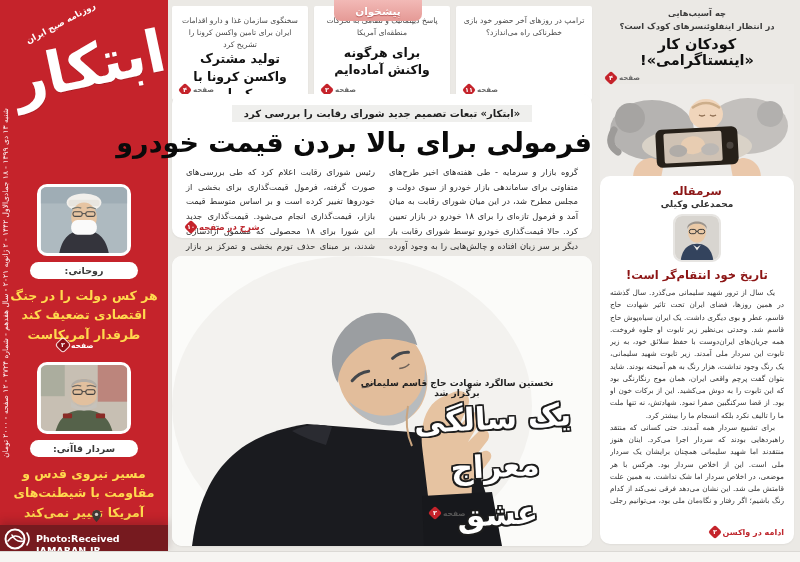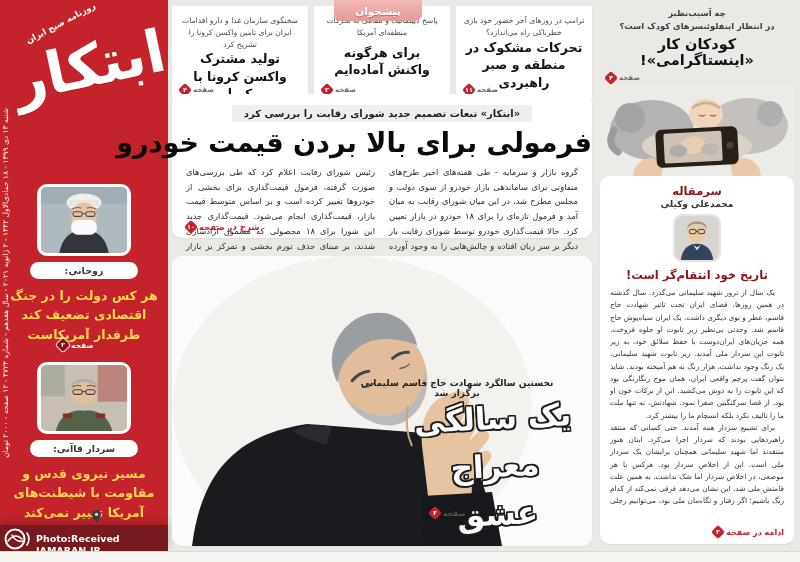--- a/index.html
+++ b/index.html
@@ -199,21 +199,20 @@
   </div>
 </div>
 
 <div class="pishkhan-mark">
   <span>پیشخوان</span>
 </div>
 
 <div class="strip">
   <div class="strip-box">
     <div class="strip-kicker">ترامپ در روزهای آخر حضور خود بازی خطرناکی راه می‌اندازد؟</div>
-    <div class="strip-headline">تحرکات مشکوک در منطقه و صبر راهبردی</div>
     <div class="box-pagerow">
       <span>صفحه</span>
       <span class="badge">
           <b>۱۱</b>
         </span>
     </div>
   </div>
   <div class="strip-box">
     <div class="strip-kicker">پاسخ دیپلماتیک و نظامی به تحرکات منطقه‌ای آمریکا</div>
     <div class="strip-headline">برای هرگونه واکنش آماده‌ایم</div>
@@ -278,21 +277,21 @@
   <div class="feature-pagerow">
     <span>صفحه</span>
     <span class="badge">
         <b>۲</b>
       </span>
   </div>
 </div>
 
 <div class="right-col">
   <div class="rs-kicker">
-    <div>چه آسیب‌نظیر</div>
+    <div>چه آسیب‌هایی</div>
     <div>در انتظار اینفلوئنسرهای کودک است؟</div>
   </div>
   <div class="rs-headline">کودکان کار «اینستاگرامی»!</div>
   <div class="rs-pagerow">
     <span>صفحه</span>
     <span class="badge">
         <b>۴</b>
       </span>
   </div>
   <div class="rs-photo">
@@ -336,20 +335,20 @@
       <line x1="22" y1="16" x2="24" y2="16" stroke="#333" stroke-width="1"></line>
     </svg>
   </div>
   <div class="ed-headline">تاریخ خود انتقام‌گر است!</div>
   <div class="ed-body">
     <p>یک سال از ترور شهید سلیمانی می‌گذرد. سال گذشته در همین روزها، فضای ایران تحت تاثیر شهادت حاج قاسم، عطر و بوی دیگری داشت. یک ایران سیاه‌پوش حاج قاسم شد. وحدتی بی‌نظیر زیر تابوت او جلوه فروخت. همه جریان‌های ایران‌دوست با حفظ سلائق خود، به زیر تابوت این سردار ملی آمدند. زیر تابوت شهید سلیمانی، یک رنگ وجود نداشت، هزار رنگ به هم آمیخته بودند. شاید بتوان گفت پرچم واقعی ایران، همان موج رنگارنگی بود که این تابوت را به دوش می‌کشید. این از برکات خون او بود. از قضا سرکنگبین صفرا نمود. شهادتش، نه تنها ملت ما را تالیف نکرد بلکه انسجام ما را بیشتر کرد.</p>
     <p>برای تشییع سردار همه آمدند. حتی کسانی که منتقد راهبردهایی بودند که سردار اجرا می‌کرد. اینان هنوز منتقدند اما شهید سلیمانی همچنان برایشان یک سردار ملی است. این از اخلاص سردار بود. هرکس با هر موضعی، در اخلاص سردار اما شک نداشت. به همین علت قامتش ملی شد. این نشان می‌دهد فرقی نمی‌کند از کدام رنگ باشیم؛ اگر رفتار و نگاه‌مان ملی بود، می‌توانیم رجلی ملی شویم.</p>
 
   </div>
   <div class="ed-more">
-    <span>ادامه در صفحه</span>
+    <span>ادامه در واکسن</span>
     <span class="badge">
         <b>۲</b>
       </span>
   </div>
 </div>
 
 <div class="bottom-band"></div>
 
 </body></html>

